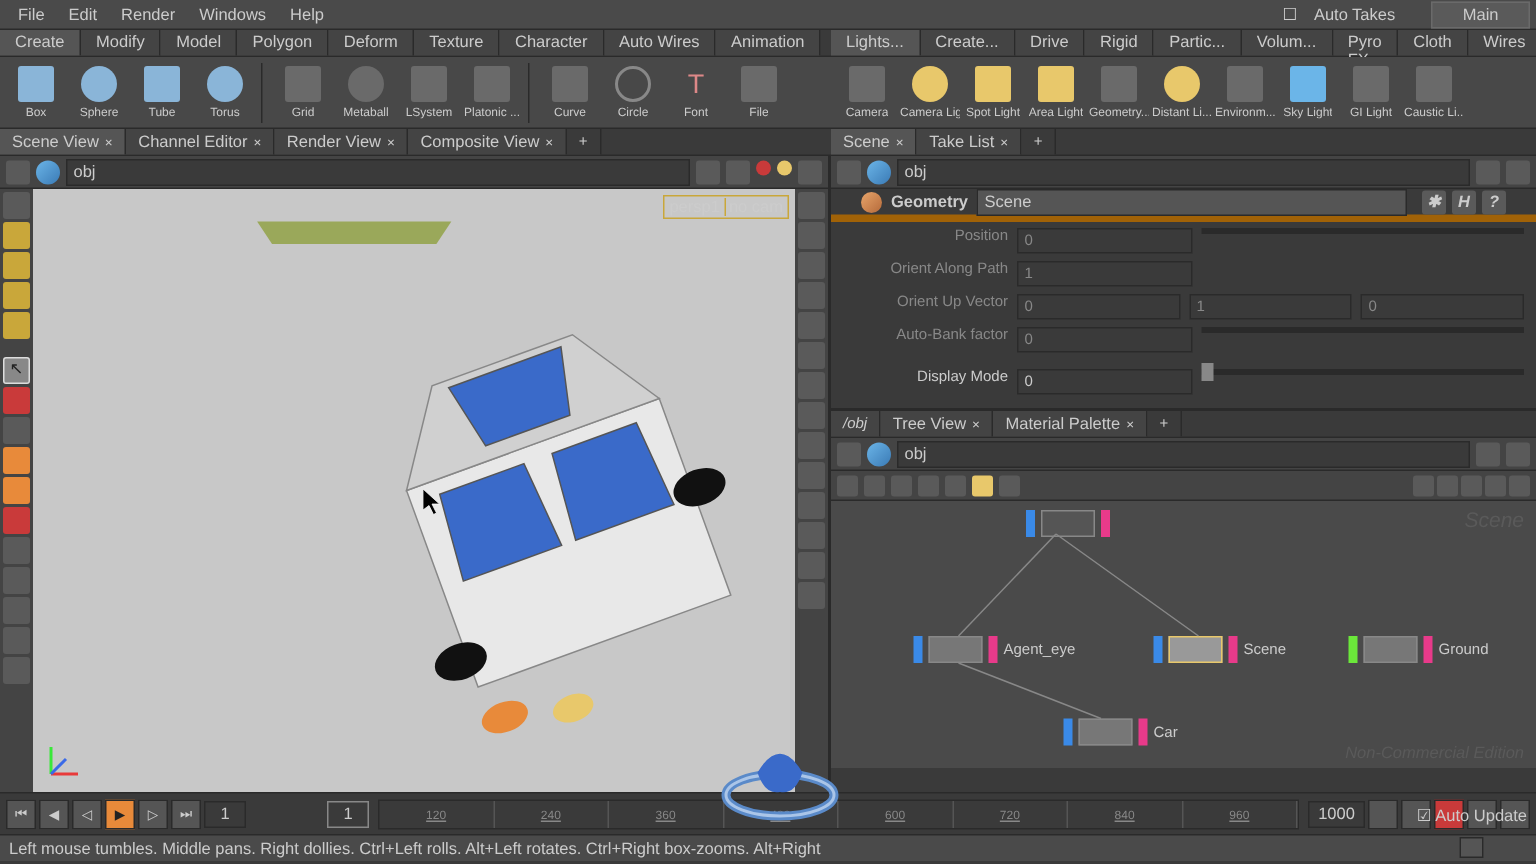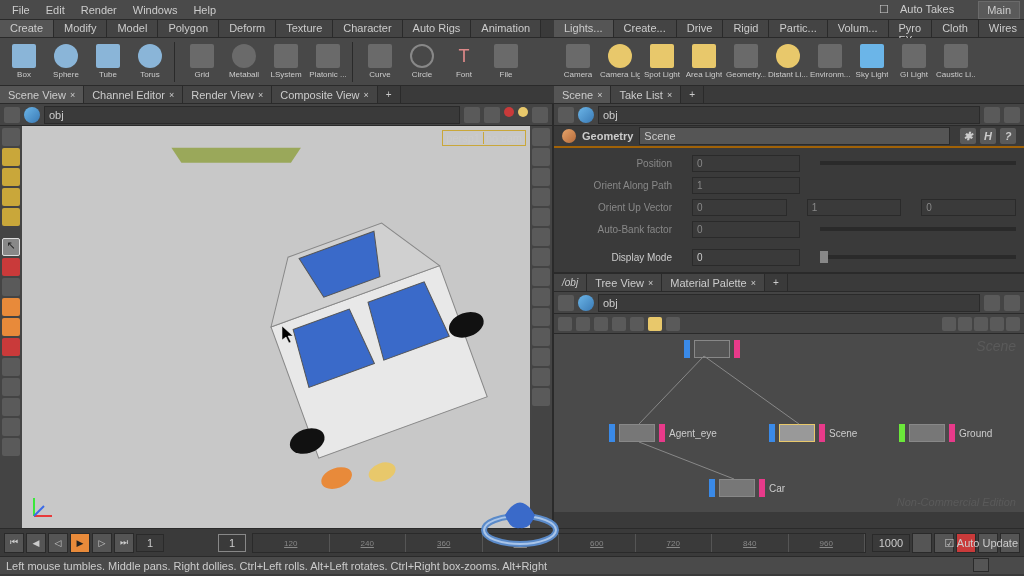--- a/index.html
+++ b/index.html
@@ -1,20 +1,20 @@
 <!DOCTYPE html>
 <html><head>
 <meta charset="utf-8">
 <style>
 * { margin: 0; padding: 0; box-sizing: border-box; font-family: Arial, sans-serif; font-size: 11px; color: #ccc; }
 body { background: #3a3a3a; width: 1024px; height: 576px; overflow: hidden; user-select: none; }
 .menubar { background: #4a4a4a; height: 20px; display: flex; align-items: center; padding: 0 4px; border-bottom: 1px solid #2a2a2a; }
 .menubar span { padding: 0 8px; cursor: pointer; }
 .menubar .right { margin-left: auto; display: flex; align-items: center; gap: 8px; }
-.menubar .right .box { padding: 2px 8px; background: #5a5a5a; border: 1px solid #6a6a6a; }
+.menubar .right .box { padding: 2px 20px; background: #5a5a5a; border: 1px solid #6a6a6a; }
 .shelf-tabs { background: #3a3a3a; height: 18px; display: flex; border-bottom: 1px solid #2a2a2a; }
 .shelf-tab { padding: 2px 10px; border-right: 1px solid #2a2a2a; background: #444; cursor: pointer; font-size: 11px; }
 .shelf-tab.active { background: #555; }
 .shelf { background: #484848; height: 48px; display: flex; align-items: center; padding: 0 4px; gap: 2px; border-bottom: 1px solid #2a2a2a; }
 .shelf-item { width: 40px; height: 42px; display: flex; flex-direction: column; align-items: center; justify-content: center; cursor: pointer; }
 .shelf-item .icon { width: 24px; height: 24px; background: #6a6a6a; border-radius: 2px; margin-bottom: 2px; }
 .shelf-item .label { font-size: 8px; text-align: left; white-space: nowrap; overflow: hidden; max-width: 40px; }
 .shelf-divider { width: 4px; height: 40px; border-left: 1px solid #2a2a2a; margin: 0 2px; }
 .pane-tabs { background: #3a3a3a; height: 18px; display: flex; border-bottom: 1px solid #2a2a2a; }
 .pane-tab { padding: 2px 8px; border-right: 1px solid #2a2a2a; background: #444; cursor: pointer; font-size: 10px; display: flex; align-items: center; gap: 4px; }
@@ -37,27 +37,27 @@
 .left-tools .tool { width: 18px; height: 18px; background: #5a5a5a; border-radius: 2px; cursor: pointer; }
 .left-tools .tool.y { background: #c9a73a; }
 .left-tools .tool.sel { background: #888; border: 1px solid #ddd; }
 .viewport { flex: 1; background: #c8c8c8; position: relative; overflow: hidden; }
 .right-tools { width: 22px; background: #444; display: flex; flex-direction: column; gap: 2px; padding: 2px; }
 .right-tools .tool { width: 18px; height: 18px; background: #5a5a5a; border-radius: 2px; cursor: pointer; }
 .cam-label { position: absolute; top: 4px; right: 4px; color: #c9a73a; font-size: 10px; border: 1px solid #c9a73a; padding: 1px 3px; display: flex; gap: 2px; }
 .cam-label span { border-right: 1px solid #c9a73a; padding-right: 3px; }
 .cam-label span:last-child { border: none; padding: 0; }
 .axis { position: absolute; bottom: 6px; left: 6px; width: 30px; height: 30px; }
-.param-header { background: #3a3a3a; height: 22px; display: flex; align-items: center; padding: 0 8px; gap: 6px; border-bottom: 2px solid #a16207; }
+.param-header { background: #3a3a3a; height: 22px; display: flex; align-items: center; padding: 0 20px; gap: 6px; border-bottom: 5px solid #a16207; }
 .param-header .icon-g { width: 14px; height: 14px; background: linear-gradient(135deg,#e8a56b,#b56a3a); border-radius: 7px; }
 .param-header input { background: #555; border: 1px solid #2a2a2a; color: #ccc; padding: 2px 4px; flex: 1; }
 .param-header .end-icons { display: flex; gap: 4px; margin-left: 4px; }
 .param-header .end-icons .ic { width: 16px; height: 16px; background: #5a5a5a; border-radius: 2px; cursor: pointer; font-style: italic; font-weight: bold; text-align: center; line-height: 16px; }
 .param-rows { padding: 4px 8px; }
-.param-row { display: flex; align-items: center; height: 22px; gap: 20px; }
+.param-row { display: flex; align-items: flex-start; height: 22px; gap: 6px; }
 .param-row .label { width: 110px; text-align: right; color: #888; font-size: 10px; }
 .param-row .val { flex: 1; background: #3a3a3a; border: 1px solid #2a2a2a; padding: 2px 4px; color: #888; font-size: 10px; }
 .param-row .drop { width: 90px; background: #555; border: 1px solid #2a2a2a; padding: 2px 4px; font-size: 10px; }
 .param-row.active .label { color: #ccc; }
 .param-row.active .val { color: #ccc; }
 .param-row .slider { flex: 2; height: 4px; background: #2a2a2a; position: relative; }
 .param-row .slider .thumb { position: absolute; width: 8px; height: 12px; background: #888; top: -4px; left: 0; }
 .network-pane { height: 240px; display: flex; flex-direction: column; border-top: 2px solid #2a2a2a; }
 .net-tabs { display: flex; background: #3a3a3a; height: 18px; border-bottom: 1px solid #2a2a2a; }
 .net-toolbar { background: #444; height: 20px; display: flex; align-items: center; padding: 0 4px; gap: 4px; border-bottom: 1px solid #2a2a2a; }
@@ -94,21 +94,21 @@
 
 <div style="display:flex">
   <div class="shelf-tabs" style="flex:0 0 554px">
     <div class="shelf-tab active">Create</div>
     <div class="shelf-tab">Modify</div>
     <div class="shelf-tab">Model</div>
     <div class="shelf-tab">Polygon</div>
     <div class="shelf-tab">Deform</div>
     <div class="shelf-tab">Texture</div>
     <div class="shelf-tab">Character</div>
-    <div class="shelf-tab">Auto Rigs</div>
+    <div class="shelf-tab">Auto Wires</div>
     <div class="shelf-tab">Animation</div>
   </div>
   <div class="shelf-tabs" style="flex:1">
     <div class="shelf-tab active">Lights...</div>
     <div class="shelf-tab">Create...</div>
     <div class="shelf-tab">Drive ...</div>
     <div class="shelf-tab">Rigid ...</div>
     <div class="shelf-tab">Partic...</div>
     <div class="shelf-tab">Volum...</div>
     <div class="shelf-tab">Pyro FX</div>

